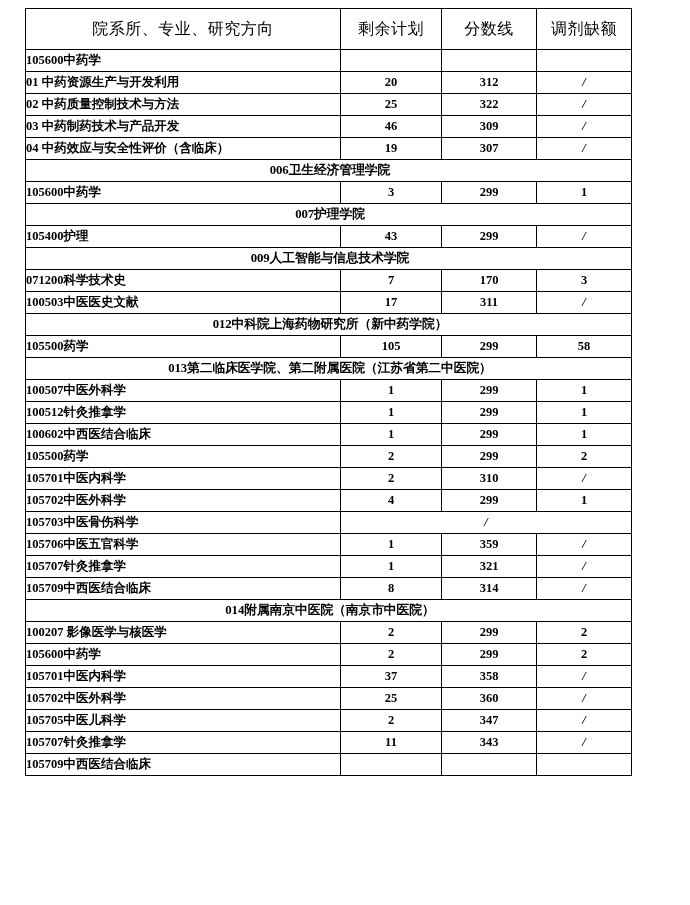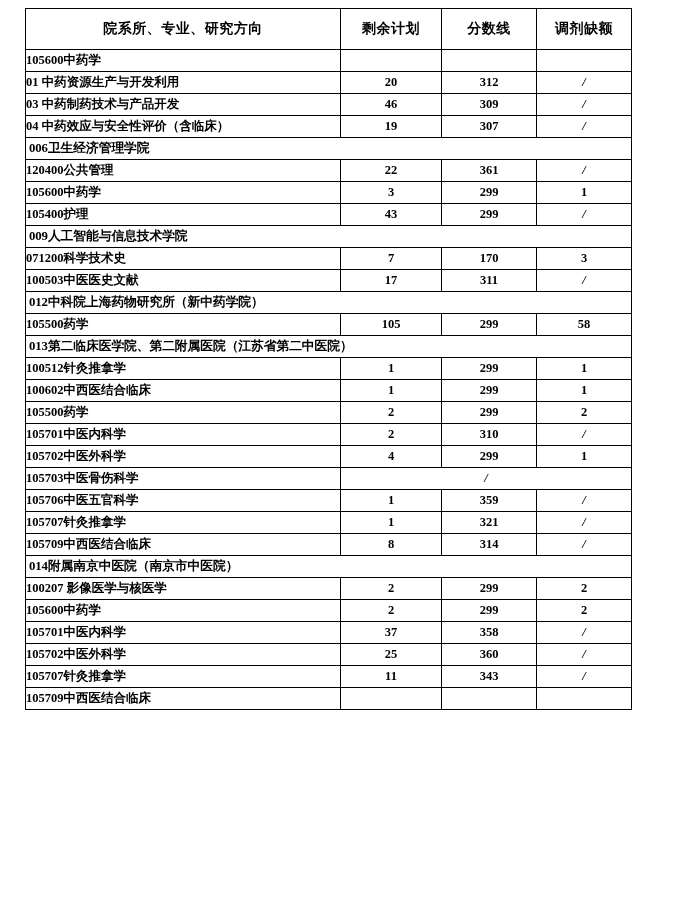--- a/index.html
+++ b/index.html
@@ -43,22 +43,22 @@
     padding: 0;
     font-size: 12.5px;
     line-height: 1;
     vertical-align: middle;
   }
 
   
   tr.head-row th {
     height: 40px;
     text-align: center;
-    font-weight: bold;
-    font-size: 14px;
+    font-weight: normal;
+    font-size: 16px;
     letter-spacing: 0.5px;
   }
 
   
   tr.data-row td {
     height: 21px;
   }
   td.cell-major {
     text-align: left;
     padding-left: 3px;
@@ -74,21 +74,21 @@
   }
   td.cell-merged {
     text-align: center;
     font-weight: bold;
     font-size: 12.5px;
   }
 
   
   tr.section-row td {
     height: 21px;
-    text-align: left;
+    text-align: center;
     padding-left: 3px;
     font-weight: bold;
     font-size: 12.8px;
     letter-spacing: -0.1px;
     white-space: nowrap;
   }
   .slash { font-style: italic; font-weight: bold; }
 </style>
 </head>
 <body>
@@ -117,45 +117,48 @@
             <td class="cell-num"></td>
             <td class="cell-num"></td>
           </tr>
           <tr class="data-row">
             <td class="cell-major">01 中药资源生产与开发利用</td>
             <td class="cell-num">20</td>
             <td class="cell-num">312</td>
             <td class="cell-num slash">/</td>
           </tr>
           <tr class="data-row">
+            <td class="cell-major">02 中药质量控制技术与方法</td>
+            <td class="cell-num">25</td>
+            <td class="cell-num">322</td>
+            <td class="cell-num slash">/</td>
+          </tr>
+          <tr class="data-row">
             <td class="cell-major">03 中药制药技术与产品开发</td>
             <td class="cell-num">46</td>
             <td class="cell-num">309</td>
             <td class="cell-num slash">/</td>
           </tr>
           <tr class="data-row">
             <td class="cell-major">04 中药效应与安全性评价（含临床）</td>
             <td class="cell-num">19</td>
             <td class="cell-num">307</td>
             <td class="cell-num slash">/</td>
           </tr>
           <tr class="section-row">
             <td colspan="4">006卫生经济管理学院</td>
           </tr>
           <tr class="data-row">
-            <td class="cell-major">120400公共管理</td>
-            <td class="cell-num">22</td>
-            <td class="cell-num">361</td>
-            <td class="cell-num slash">/</td>
-          </tr>
-          <tr class="data-row">
             <td class="cell-major">105600中药学</td>
             <td class="cell-num">3</td>
             <td class="cell-num">299</td>
             <td class="cell-num">1</td>
+          </tr>
+          <tr class="section-row">
+            <td colspan="4">007护理学院</td>
           </tr>
           <tr class="data-row">
             <td class="cell-major">105400护理</td>
             <td class="cell-num">43</td>
             <td class="cell-num">299</td>
             <td class="cell-num slash">/</td>
           </tr>
           <tr class="section-row">
             <td colspan="4">009人工智能与信息技术学院</td>
           </tr>
@@ -177,20 +180,26 @@
           <tr class="data-row">
             <td class="cell-major">105500药学</td>
             <td class="cell-num">105</td>
             <td class="cell-num">299</td>
             <td class="cell-num">58</td>
           </tr>
           <tr class="section-row">
             <td colspan="4">013第二临床医学院、第二附属医院（江苏省第二中医院）</td>
           </tr>
           <tr class="data-row">
+            <td class="cell-major">100507中医外科学</td>
+            <td class="cell-num">1</td>
+            <td class="cell-num">299</td>
+            <td class="cell-num">1</td>
+          </tr>
+          <tr class="data-row">
             <td class="cell-major">100512针灸推拿学</td>
             <td class="cell-num">1</td>
             <td class="cell-num">299</td>
             <td class="cell-num">1</td>
           </tr>
           <tr class="data-row">
             <td class="cell-major">100602中西医结合临床</td>
             <td class="cell-num">1</td>
             <td class="cell-num">299</td>
             <td class="cell-num">1</td>
@@ -253,20 +262,26 @@
           <tr class="data-row">
             <td class="cell-major">105701中医内科学</td>
             <td class="cell-num">37</td>
             <td class="cell-num">358</td>
             <td class="cell-num slash">/</td>
           </tr>
           <tr class="data-row">
             <td class="cell-major">105702中医外科学</td>
             <td class="cell-num">25</td>
             <td class="cell-num">360</td>
+            <td class="cell-num slash">/</td>
+          </tr>
+          <tr class="data-row">
+            <td class="cell-major">105705中医儿科学</td>
+            <td class="cell-num">2</td>
+            <td class="cell-num">347</td>
             <td class="cell-num slash">/</td>
           </tr>
           <tr class="data-row">
             <td class="cell-major">105707针灸推拿学</td>
             <td class="cell-num">11</td>
             <td class="cell-num">343</td>
             <td class="cell-num slash">/</td>
           </tr>
           <tr class="data-row">
             <td class="cell-major">105709中西医结合临床</td>

